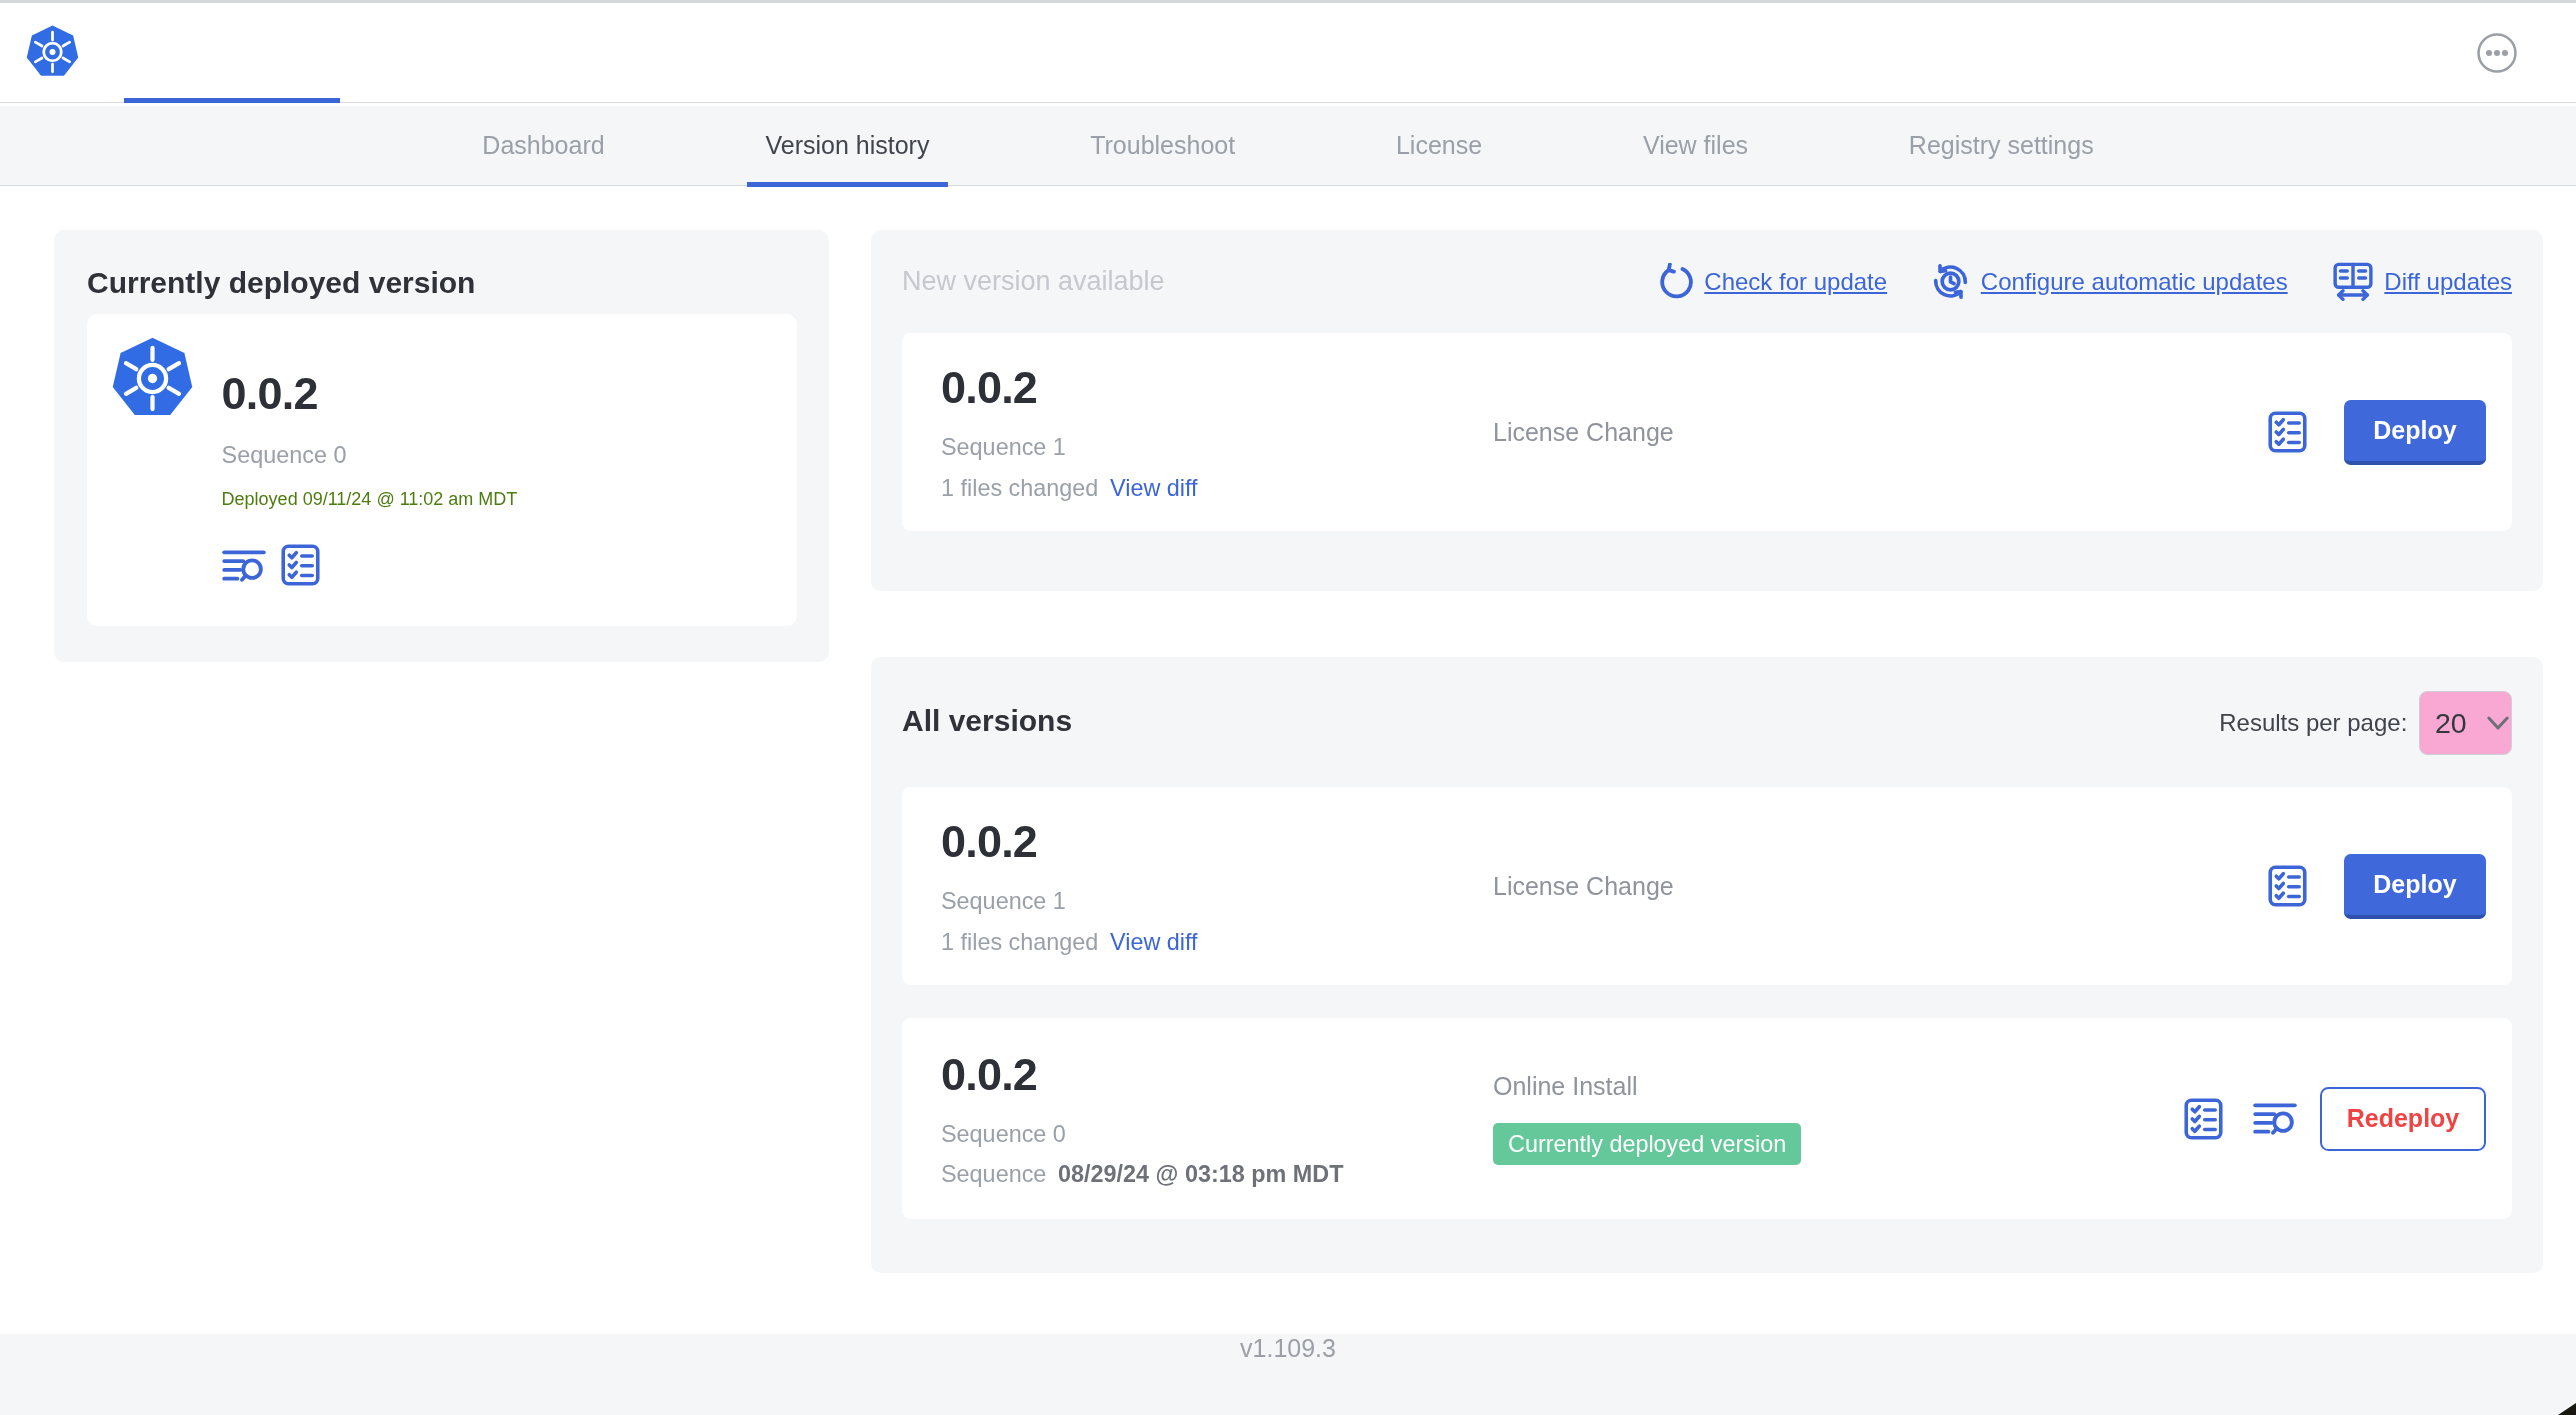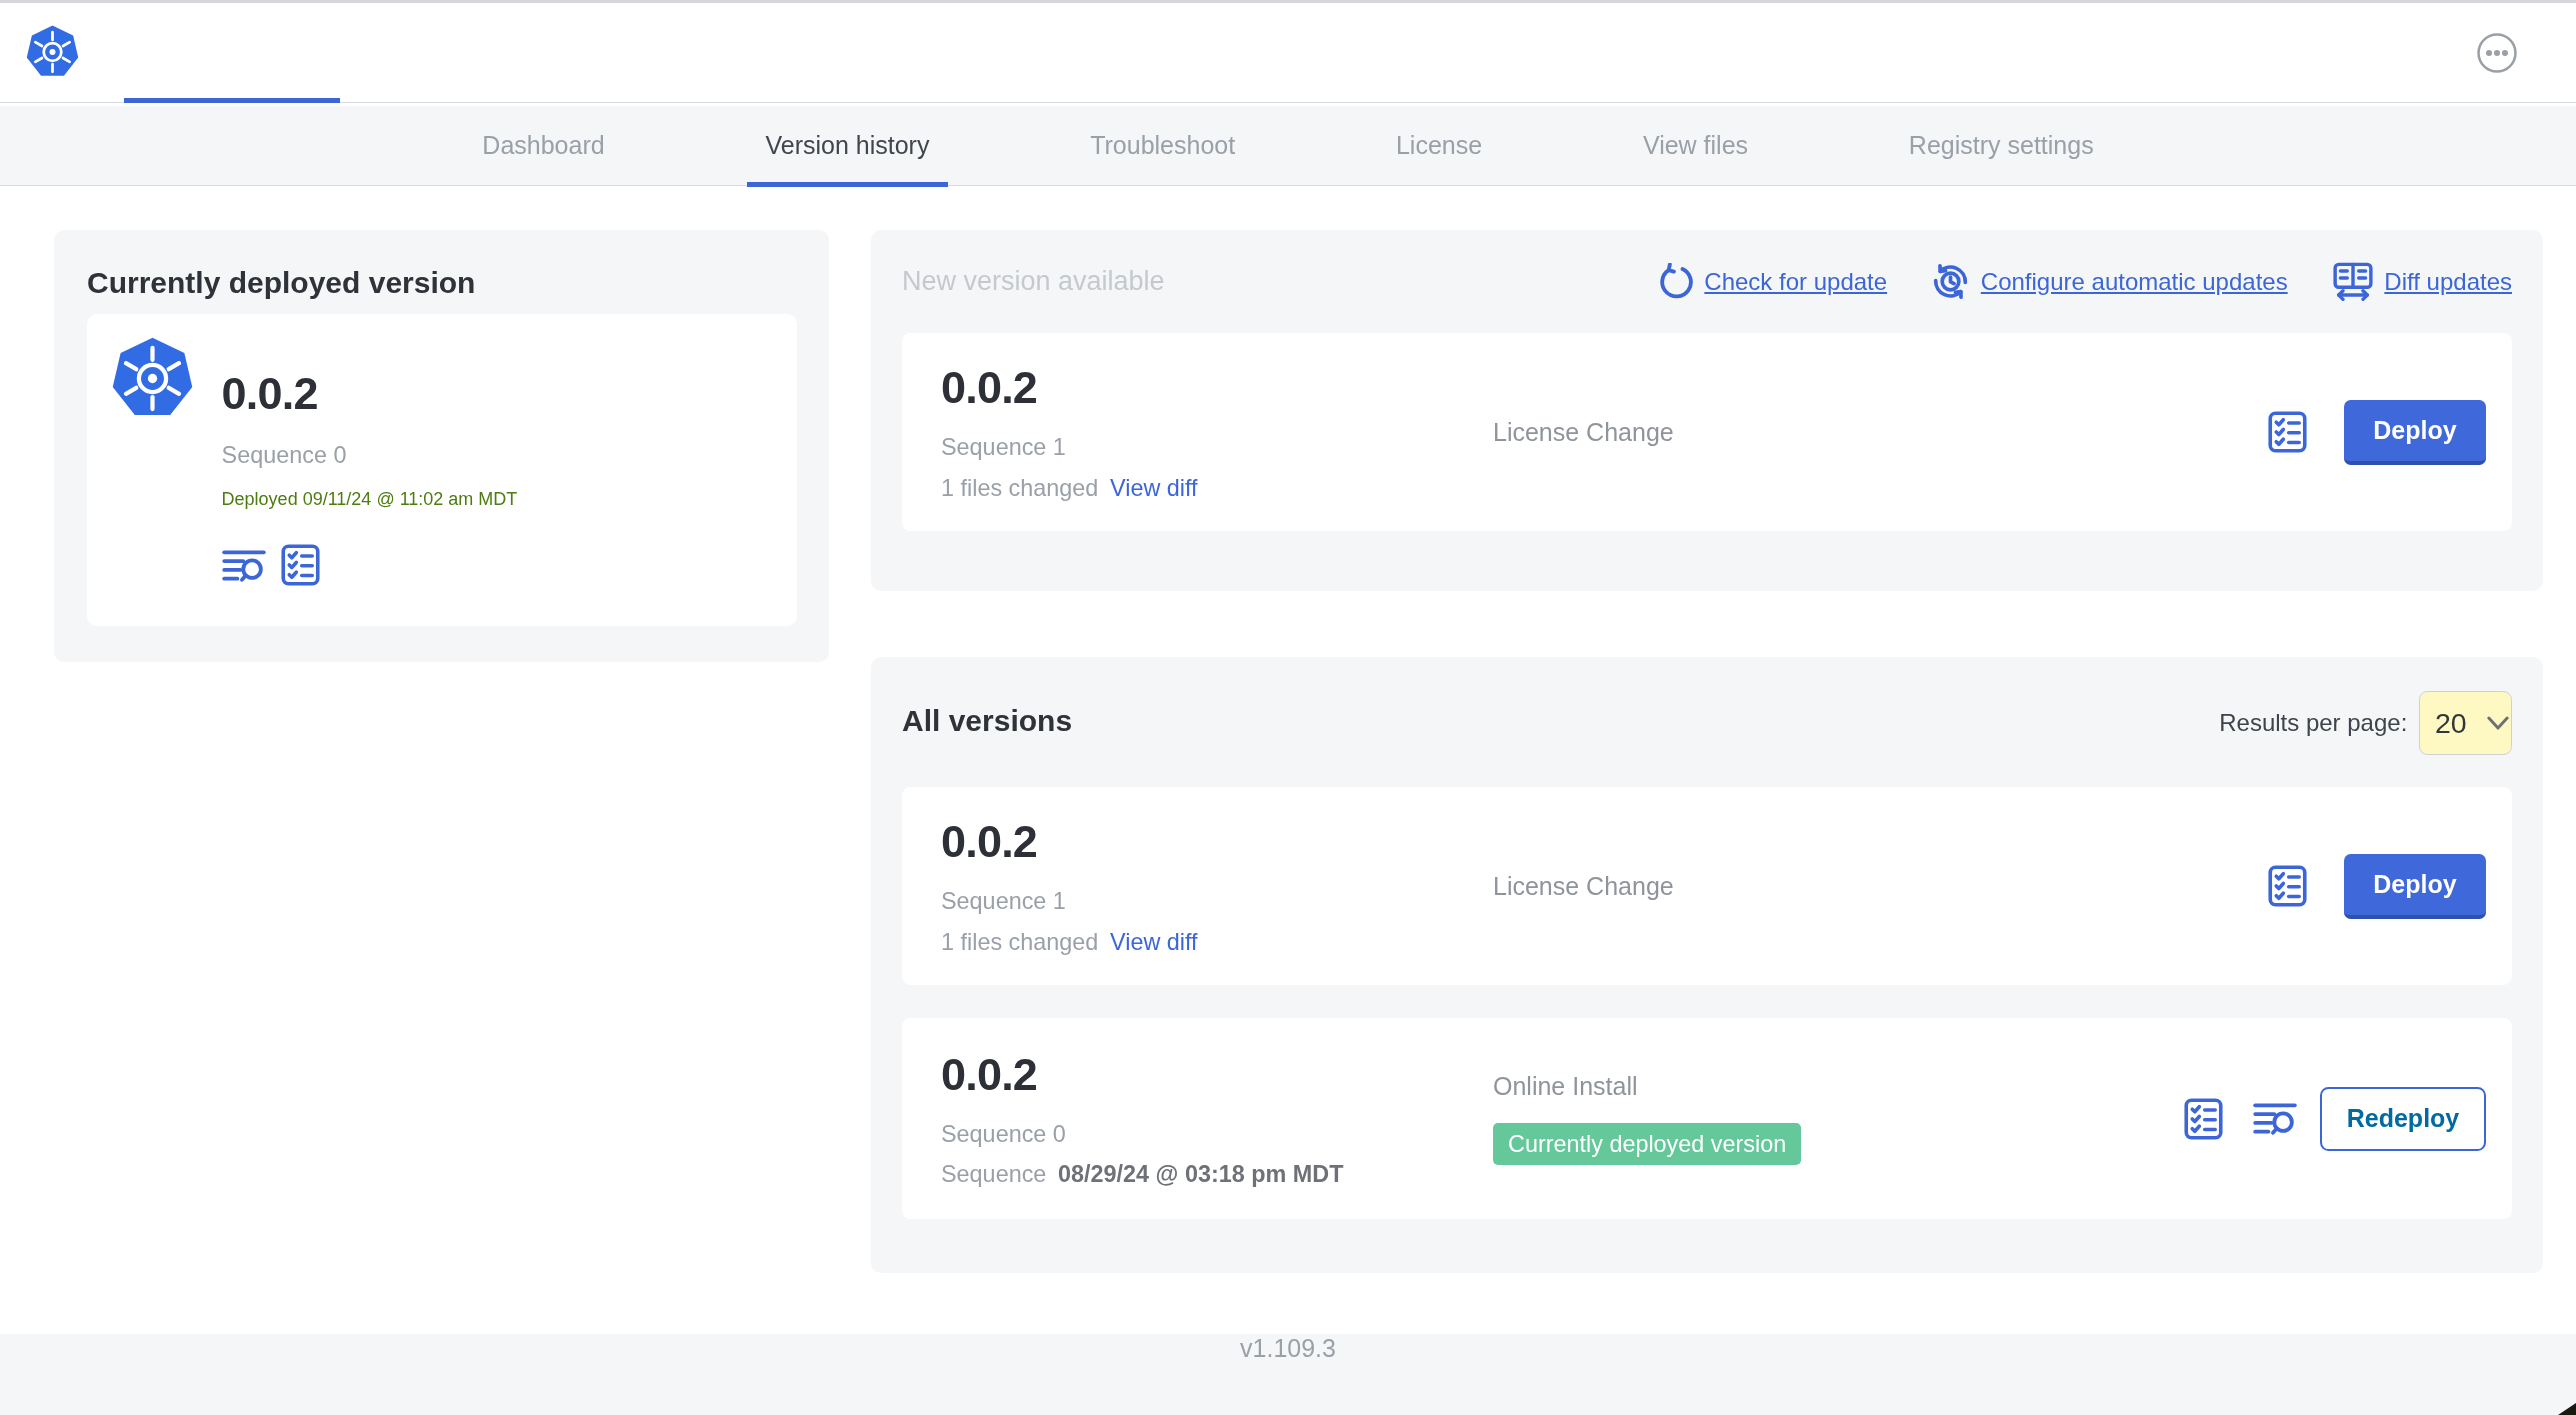--- a/index.html
+++ b/index.html
@@ -49,42 +49,42 @@
   
   .nv-header { position:absolute; left:31px; right:31px; top:0; height:103px; display:flex; align-items:center; justify-content:space-between; }
   .nv-title { font-size:27px; color:#c5c8ce; }
   .nv-links { display:flex; align-items:center; gap:45px; }
   .nv-link { display:flex; align-items:center; gap:11.7px; cursor:pointer; }
   .nv-link span { font-size:24px; color:#3c66d8; text-decoration:underline; }
 
   .av-header-title { position:absolute; left:31px; top:47px; }
   .rpp { position:absolute; right:31px; top:34px; display:flex; align-items:center; }
   .rpp-label { font-size:24px; color:#3f434a; margin-right:11.7px; }
-  .rpp-select { width:93px; height:64px; background:#fef9c3; border:1.7px solid #cdd0d6; border-radius:8.4px; display:flex; align-items:center; padding:0 2px 0 15px; cursor:pointer; }
+  .rpp-select { width:93px; height:64px; background:#f9a8d4; border:1.7px solid #cdd0d6; border-radius:8.4px; display:flex; align-items:center; padding:0 2px 0 15px; cursor:pointer; }
   .rpp-value { font-size:28.5px; color:#33373d; flex:1; }
 
   
   .vcard { position:absolute; left:31px; width:1610px; background:#ffffff; border-radius:8.4px; display:flex; align-items:center; padding:0 26px 0 39px; }
   .vcard-1 { top:103px; height:198px; }
   .vcard-a { top:130px; height:198px; }
   .vcard-b { top:361px; height:201px; }
   .v-left { display:flex; flex-direction:column; }
   .v-left .seq-text { margin-top:20px; }
   .v-line3 { margin-top:13.4px; font-size:23.4px; color:#9aa0a8; display:flex; align-items:center; gap:11.7px;text-align:right; }
   .view-diff { color:#3c66d8; cursor:pointer; font-size:23.4px; }
   .released-date { color:#6e7278; font-weight:bold; }
   .v-mid { position:absolute; left:591px; top:0; bottom:0; display:flex; flex-direction:column; justify-content:center; align-items:flex-start; gap:22px; }
   .v-source { font-size:25px; color:#8f949c; }
   .badge-green { background:#65c89b; color:#ffffff; font-size:23.4px; padding:7.5px 15px; border-radius:5px; }
   .v-actions { margin-left:auto; display:flex; align-items:center; }
   .gap44 { width:37px; flex:none; } .gap36 { width:30px; flex:none; } .gap28 { width:23.4px; flex:none; }
   .btn-primary { width:142px; height:65px; background:#3f68da; border:none; border-bottom:4.2px solid #2e51ae; border-radius:6.7px;
     color:#ffffff; font-size:25px; font-weight:bold; font-family:inherit; cursor:pointer; }
   .btn-outline { width:166px; height:64px; background:#ffffff; border:2.5px solid #3c66d8; border-radius:8.4px;
-    color:#0369a1; font-size:25px; font-weight:bold; font-family:inherit; cursor:pointer; }
+    color:#ef4444; font-size:25px; font-weight:bold; font-family:inherit; cursor:pointer; }
 
   .icon-btn { background:none; border:none; padding:0; cursor:pointer; }
 
   
   .footer { position:absolute; left:0; top:1334px; width:2576px; height:81px; background:#f5f6f8; display:flex; justify-content:center; }
   .footer-version { font-size:25px; color:#9aa0a6; }
 
   
   .cursor-tip { position:absolute; right:0; bottom:0; width:0; height:0; border-left:18.4px solid transparent; border-bottom:12.6px solid #1a1910; }
 </style>

